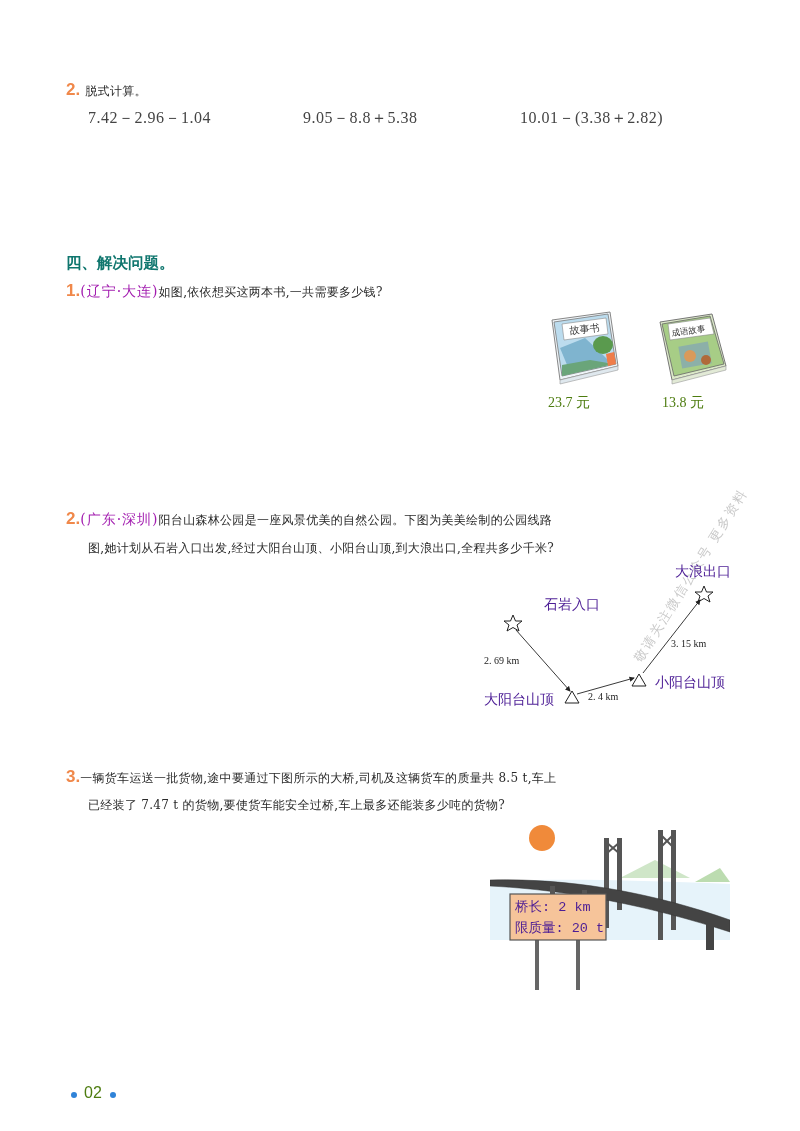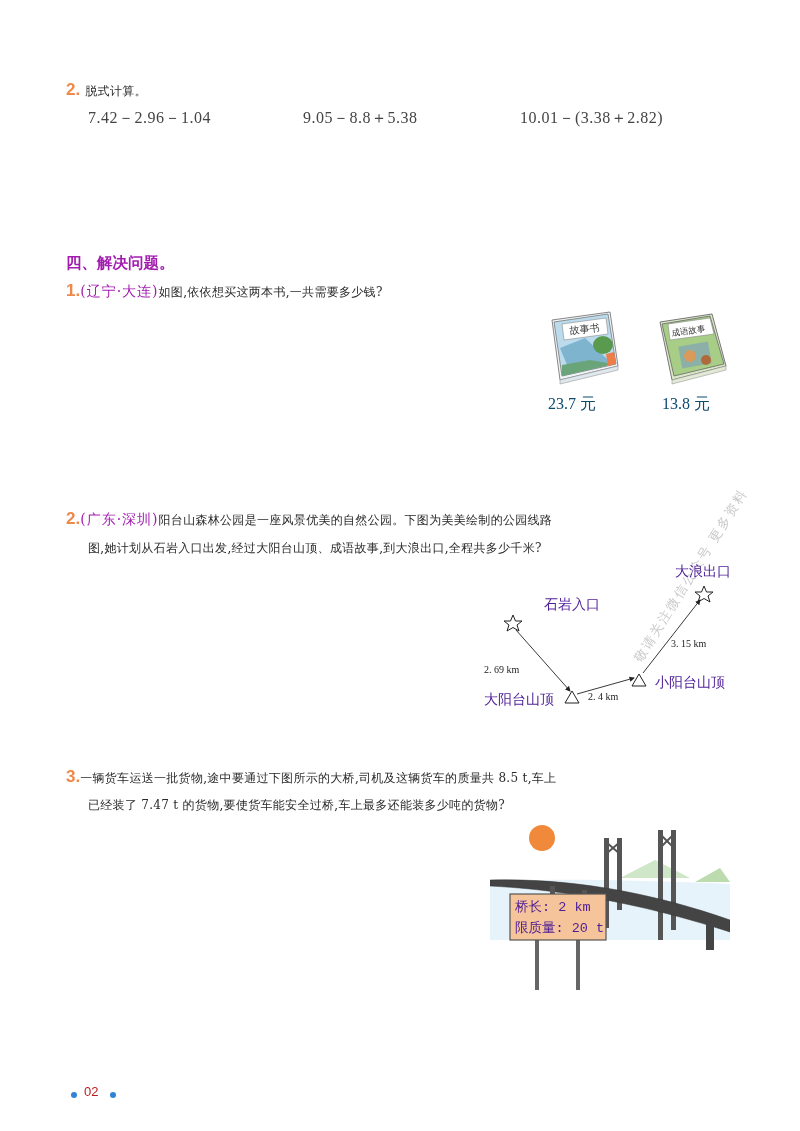--- a/index.html
+++ b/index.html
@@ -3,25 +3,25 @@
   <meta charset="utf-8">
   <style>
     html, body { margin:0; padding:0; background:#ffffff; }
     body { width:800px; height:1131px; position:relative; overflow:hidden;
       font-family:"DejaVu Serif", "Liberation Serif", serif; color:#2a2a2a; }
     .abs { position:absolute; }
     .num { color:#f0884a; font-family:"Liberation Sans", sans-serif; font-weight:bold; font-size:17px; }
     .src { color:#a21caf; font-size:14px; letter-spacing:1px; }
     .txt { font-size:12px; letter-spacing:0.3px; }
     .expr { font-family:"Liberation Serif", serif; font-size:16px; letter-spacing:0.5px; color:#444; }
-    .heading { font-family:"DejaVu Sans", sans-serif; font-weight:bold; font-size:15.5px; color:#a21caf; }
-    .price { font-family:"Liberation Serif", serif; font-size:16px; color:#0c4a6e; }
+    .heading { font-family:"DejaVu Sans", sans-serif; font-weight:bold; font-size:15.5px; color:#0f766e; }
+    .price { font-family:"Liberation Serif", serif; font-size:14px; color:#4d7c0f; }
     .lbl { font-size:14px; color:#4c1d95; font-family:Liberation Mono, monospace; }
     .dlbl { font-family:"Liberation Serif", serif; font-size:10px; color:#222; }
-    .pagenum { font-family:"Liberation Sans", sans-serif; font-size:13px; color:#b91c1c; }
+    .pagenum { font-family:"Liberation Sans", sans-serif; font-size:16px; color:#4d7c0f; }
     .dot { width:6px; height:6px; border-radius:50%; background:#2f83d8; position:absolute; }
     .watermark { color:#c9c9c9; font-size:13px; transform:rotate(-58deg); transform-origin:left top; letter-spacing:2px; white-space:nowrap; }
   </style>
 </head>
 <body>
 
 <div class="abs" style="left:66px; top:80px;">
   <span class="num">2.</span>
   <span class="txt">脱式计算。</span>
 </div>
@@ -60,21 +60,21 @@
     <polygon points="18,14 60,8 64,24 20,30" fill="#ffffff" stroke="#888" stroke-width="0.6"></polygon>
     <polygon points="22,70 76,56 76,60 22,74" fill="#e2ead6" stroke="#999" stroke-width="0.6"></polygon>
     <text x="22" y="26" font-size="8.5" fill="#333" font-family="DejaVu Serif, serif" transform="rotate(-8 22 26)">成语故事</text>
   </svg>
 </div>
 <div class="abs price" style="left:662px; top:394px;font-family:Liberation Serif, serif;">13.8 元</div>
 
 <div class="abs" style="left:66px; top:509px;">
   <span class="num">2.</span><span class="src">(广东·深圳)</span><span class="txt">阳台山森林公园是一座风景优美的自然公园。下图为美美绘制的公园线路</span>
 </div>
-<div class="abs txt" style="left:88px; top:540px;">图,她计划从石岩入口出发,经过大阳台山顶、成语故事,到大浪出口,全程共多少千米?</div>
+<div class="abs txt" style="left:88px; top:540px;">图,她计划从石岩入口出发,经过大阳台山顶、小阳台山顶,到大浪出口,全程共多少千米?</div>
 
 <div class="abs" style="left:460px; top:560px; width:300px; height:160px;">
   <svg width="300" height="160" viewBox="0 0 300 160" style="position:absolute; left:0; top:0;">
     <defs>
       <marker id="arr" markerWidth="6" markerHeight="6" refX="5" refY="3" orient="auto">
         <path d="M0,0 L6,3 L0,6 z" fill="#222"></path>
       </marker>
     </defs>
 
     <polygon points="53,55 55.5,61 62,61 57,65 59,71 53,67.5 47,71 49,65 44,61 50.5,61" fill="#fff" stroke="#222" stroke-width="1"></polygon>
@@ -86,21 +86,21 @@
 
     <line x1="56" y1="70" x2="110" y2="131" stroke="#222" stroke-width="0.9" marker-end="url(#arr)"></line>
     <line x1="117" y1="134" x2="174" y2="118" stroke="#222" stroke-width="0.9" marker-end="url(#arr)"></line>
     <line x1="183" y1="113" x2="240" y2="40" stroke="#222" stroke-width="0.9" marker-end="url(#arr)"></line>
   </svg>
   <div class="abs watermark" style="left:170px; top:96px;">敬请关注微信公众号 更多资料</div>
   <div class="abs lbl" style="left:40px; top:36px;margin-left:44px;">石岩入口</div>
   <div class="abs lbl" style="left:24px; top:131px;">大阳台山顶</div>
   <div class="abs lbl" style="left:195px; top:114px;">小阳台山顶</div>
   <div class="abs lbl" style="left:215px; top:3px;">大浪出口</div>
-  <div class="abs dlbl" style="left:24px; top:104px;">2. 69 km</div>
+  <div class="abs dlbl" style="left:24px; top:95px;">2. 69 km</div>
   <div class="abs dlbl" style="left:128px; top:131px;">2. 4 km</div>
   <div class="abs dlbl" style="left:211px; top:78px;">3. 15 km</div>
 </div>
 
 <div class="abs" style="left:66px; top:767px;">
   <span class="num">3.</span><span class="txt">一辆货车运送一批货物,途中要通过下图所示的大桥,司机及这辆货车的质量共 8.5 t,车上</span>
 </div>
 <div class="abs txt" style="left:88px; top:797px;">已经装了 7.47 t 的货物,要使货车能安全过桥,车上最多还能装多少吨的货物?</div>
 
 <div class="abs" style="left:490px; top:820px; width:240px; height:170px;">

